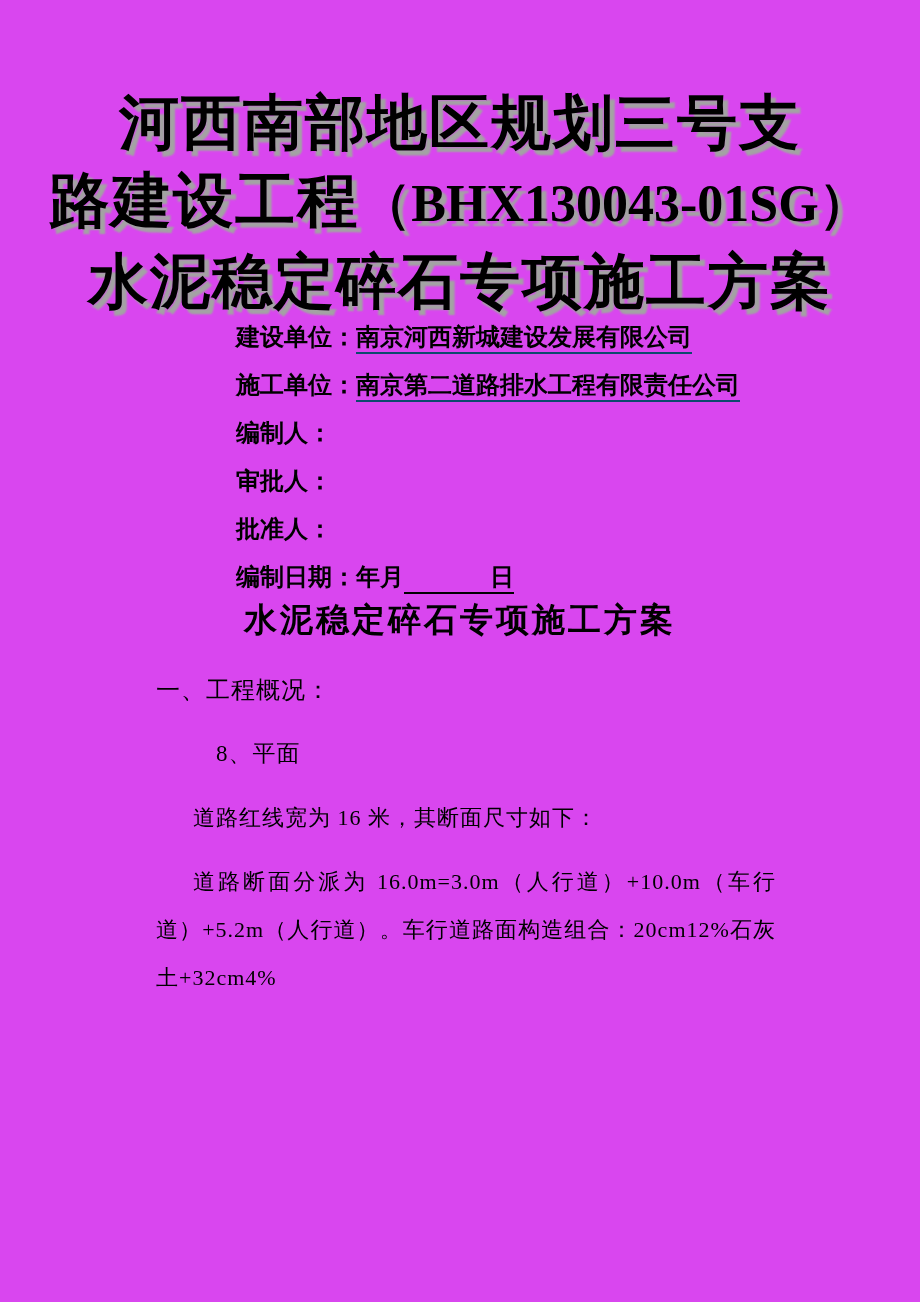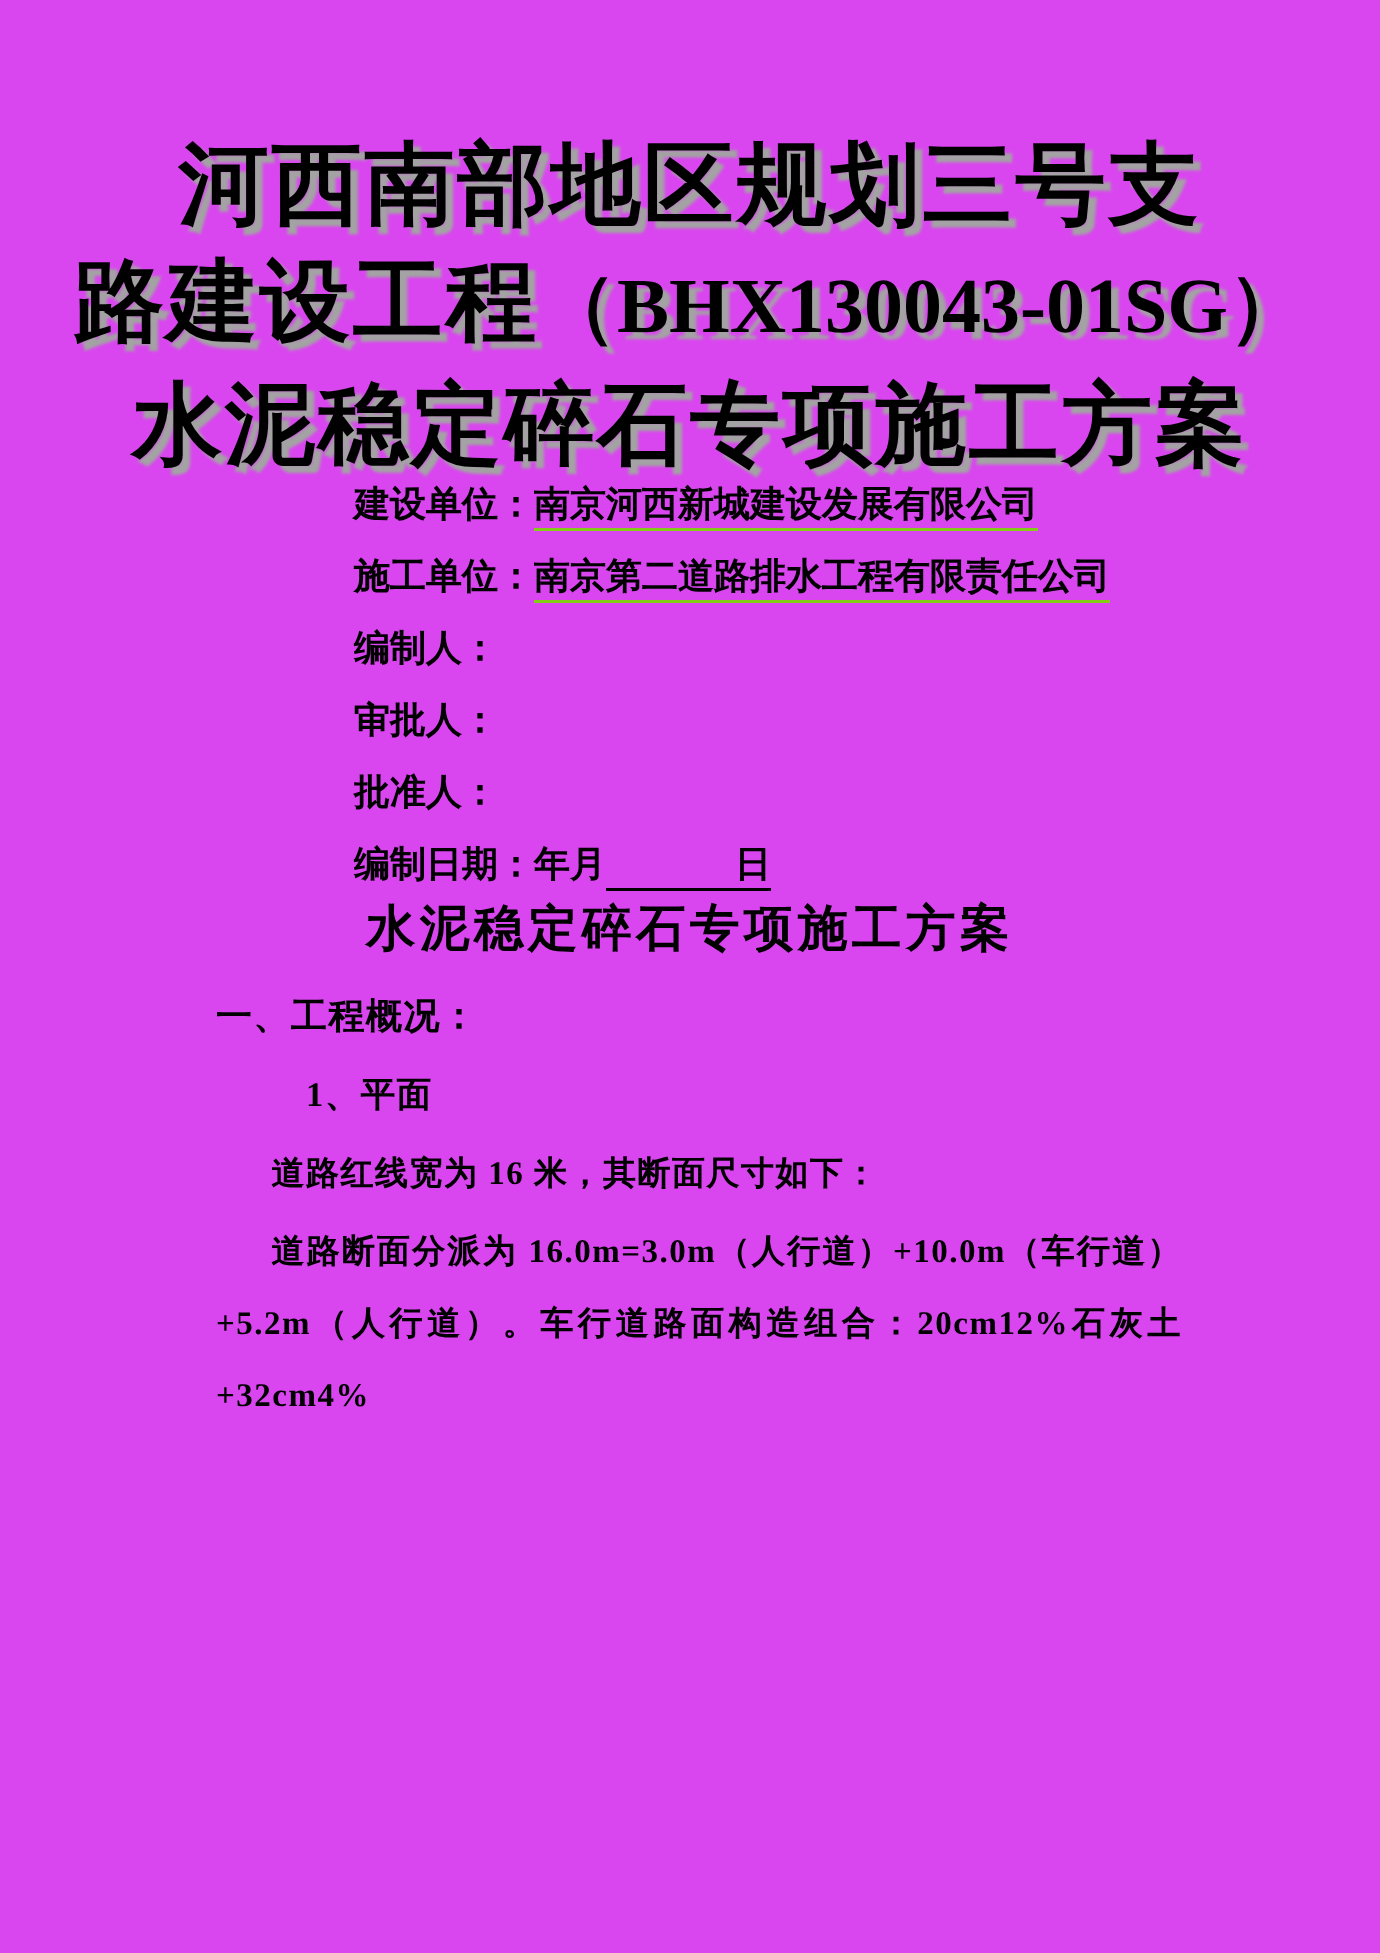--- a/index.html
+++ b/index.html
@@ -47,21 +47,21 @@
     font-weight: bold;
     font-size: 24px;
     color: #000;
   }
   .info-row {
     height: 48px;
     line-height: 32px;
     white-space: nowrap;
   }
   .info-value.underlined {
-    border-bottom: 2px solid #84cc16;
+    border-bottom: 2px solid #0c4a6e;
     padding-bottom: 2px;
     text-align: center;
   }
   .date-tail {
     border-bottom: 2px solid #000;
     padding-bottom: 2px;
   }
   .date-blank-space {
     display: inline-block;
     width: 86px;
@@ -86,23 +86,23 @@
     top: 650px;
     left: 140px;
     width: 652px;
     font-family: "Liberation Serif", serif;
     font-size: 22px;
     line-height: 48px;
     letter-spacing: 1px;
     text-align: justify;
   }
   .doc-body h2, .doc-body h3, .doc-body p {
-    margin: 4px;
+    margin: 16px;
     padding: 0;
-    font-weight: bold;
+    font-weight: normal;
   }
   .section-heading {
     font-size: 24px;
     text-align: left;
   }
   .sub-heading {
     font-size: 23px;
     text-indent: 60px;
     text-align: left;
   }
@@ -127,18 +127,18 @@
     <div class="info-row"><span class="info-label">编制人：</span><span class="info-value"></span></div>
     <div class="info-row"><span class="info-label">审批人：</span><span class="info-value"></span></div>
     <div class="info-row"><span class="info-label">批准人：</span><span class="info-value"></span></div>
     <div class="info-row"><span class="info-label">编制日期：</span><span class="date-prefix">年月</span><span class="date-tail"><span class="date-blank-space"></span><span class="date-suffix">日</span></span></div>
   </section>
 
   <h1 class="doc-heading">水泥稳定碎石专项施工方案</h1>
 
   <main class="doc-body">
     <h2 class="section-heading">一、工程概况：</h2>
-    <h3 class="sub-heading">1、平面</h3>
+    <h3 class="sub-heading">8、平面</h3>
     <p class="para indent-sm">道路红线宽为 16 米，其断面尺寸如下：</p>
     <p class="para indent-sm">道路断面分派为 16.0m=3.0m（人行道）+10.0m（车行道）+5.2m（人行道）。车行道路面构造组合：20cm12%石灰土+32cm4%</p>
   </main>
 
 </div>
 
 </body></html>

